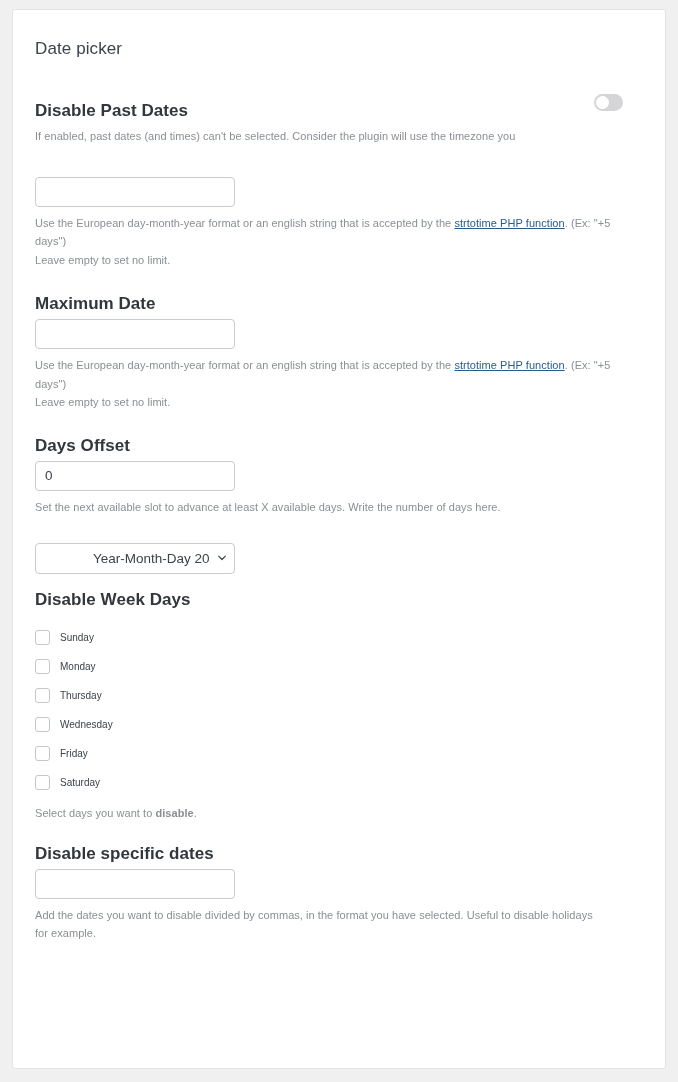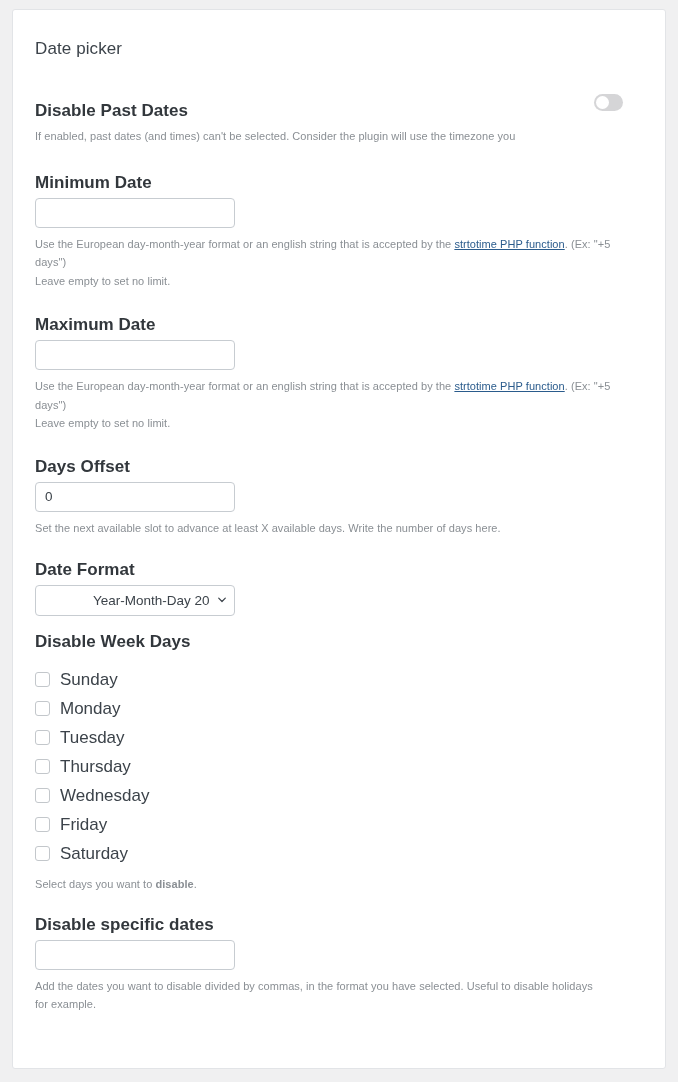--- a/index.html
+++ b/index.html
@@ -162,21 +162,21 @@
     width: 15px;
     height: 15px;
     border: 1px solid #c3c7cb;
     border-radius: 3px;
     background: #fff;
     box-sizing: border-box;
     flex: 0 0 auto;
   }
   .check-label {
     margin-left: 10px;
-    font-size: 17px;
+    font-size: 10px;
     color: #3c434a;
     line-height: 18px;
   }
 
   .sp-1 { height: 28px; }
   .sp-2 { height: 26px; }
   .sp-3 { height: 25px; }
   .sp-4 { height: 24px; }
   .sp-5 { height: 17px; }
   .sp-6 { height: 22px; }
@@ -195,21 +195,20 @@
         <div class="knob"></div>
       </div>
       <p class="help">
         <span>If enabled, past dates (and times) can't be selected. Consider the plugin will use the timezone you</span><br>
       </p>
     </div>
 
     <div class="sp-1"></div>
 
     <div class="field">
-      <div class="field-label">Minimum Date</div>
       <input class="text-input" type="text" value="" style="">
       <p class="help">
         <span>Use the European day-month-year format or an english string that is accepted by the </span><a href="#">strtotime PHP function</a><span>. (Ex: "+5 days")</span><br>
         <span>Leave empty to set no limit.</span>
       </p>
     </div>
 
     <div class="sp-2"></div>
 
     <div class="field">
@@ -225,21 +224,20 @@
 
     <div class="field">
       <div class="field-label">Days Offset</div>
       <input class="text-input" type="text" value="0" style="">
       <p class="help">Set the next available slot to advance at least X available days. Write the number of days here.</p>
     </div>
 
     <div class="sp-4"></div>
 
     <div class="field">
-      <div class="field-label">Date Format</div>
       <div class="select-wrap">
         <div class="select-box">
           <div class="select-text">Year-Month-Day 2021-04-1</div>
         </div>
         <svg class="select-arrow" viewBox="0 0 20 20">
           <path d="M4.5 7 L10 12.5 L15.5 7" fill="none" stroke="#3c434a" stroke-width="2" stroke-linecap="round" stroke-linejoin="round"></path>
         </svg>
       </div>
     </div>
 
@@ -251,24 +249,20 @@
         <div class="check-item">
           <span class="check-box"></span>
           <span class="check-label">Sunday</span>
         </div>
         <div class="check-item">
           <span class="check-box"></span>
           <span class="check-label">Monday</span>
         </div>
         <div class="check-item">
           <span class="check-box"></span>
-          <span class="check-label">Tuesday</span>
-        </div>
-        <div class="check-item">
-          <span class="check-box"></span>
           <span class="check-label">Thursday</span>
         </div>
         <div class="check-item">
           <span class="check-box"></span>
           <span class="check-label">Wednesday</span>
         </div>
         <div class="check-item">
           <span class="check-box"></span>
           <span class="check-label">Friday</span>
         </div>

